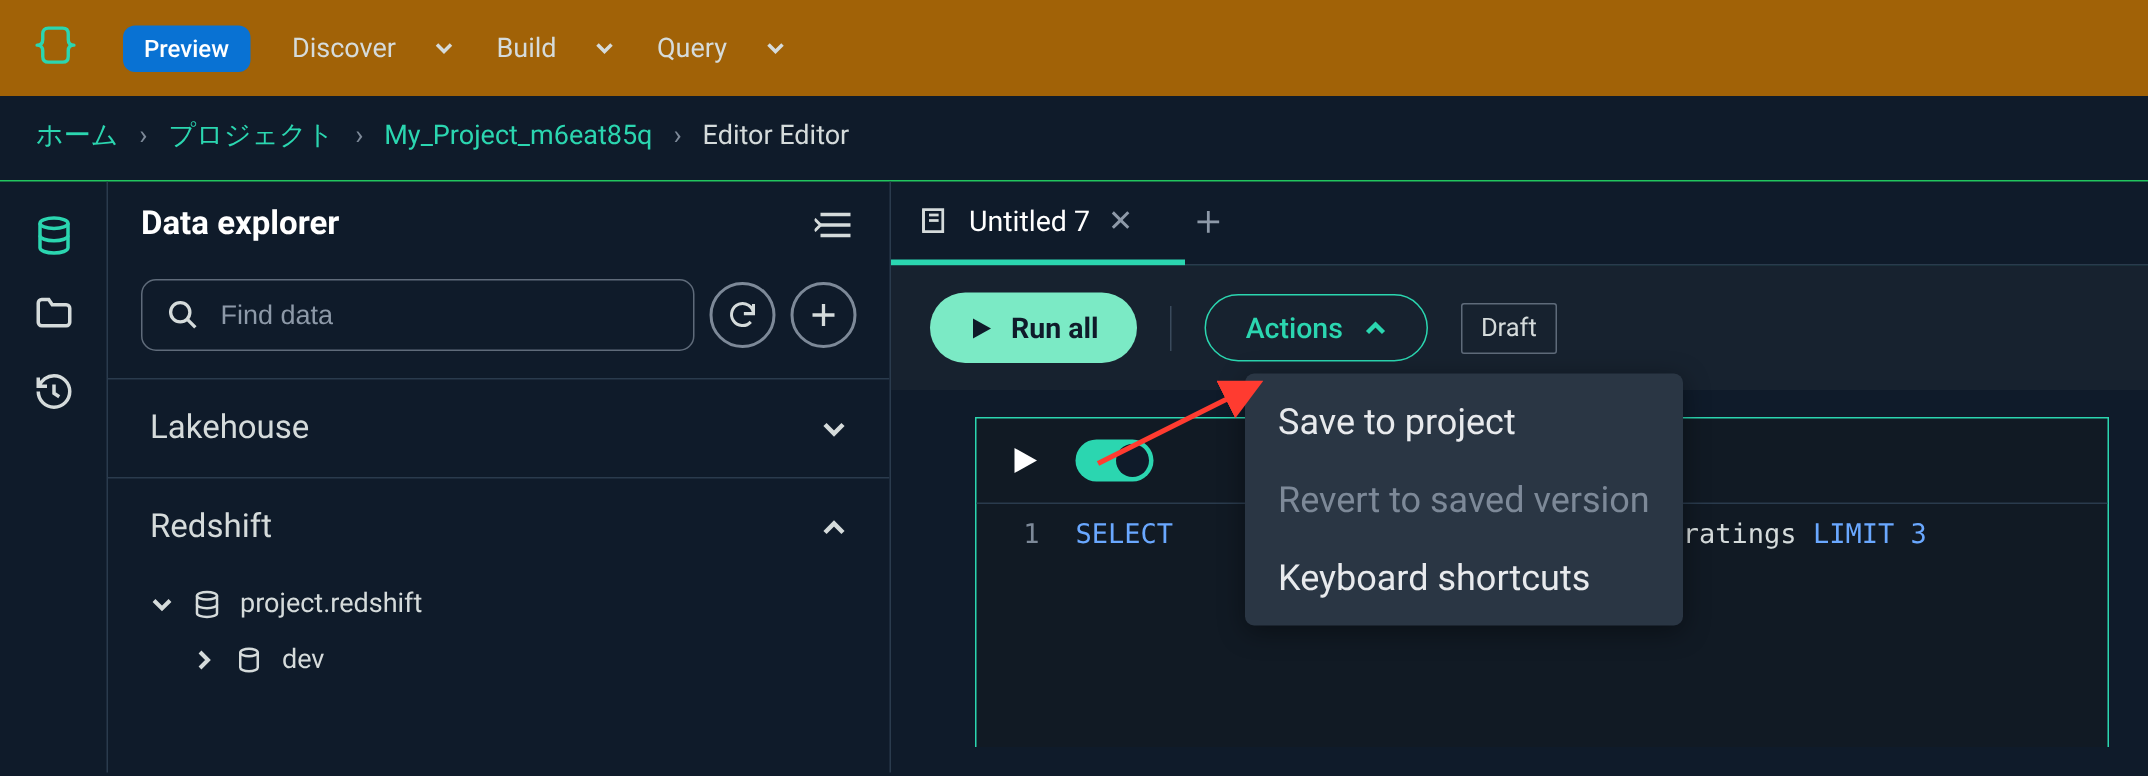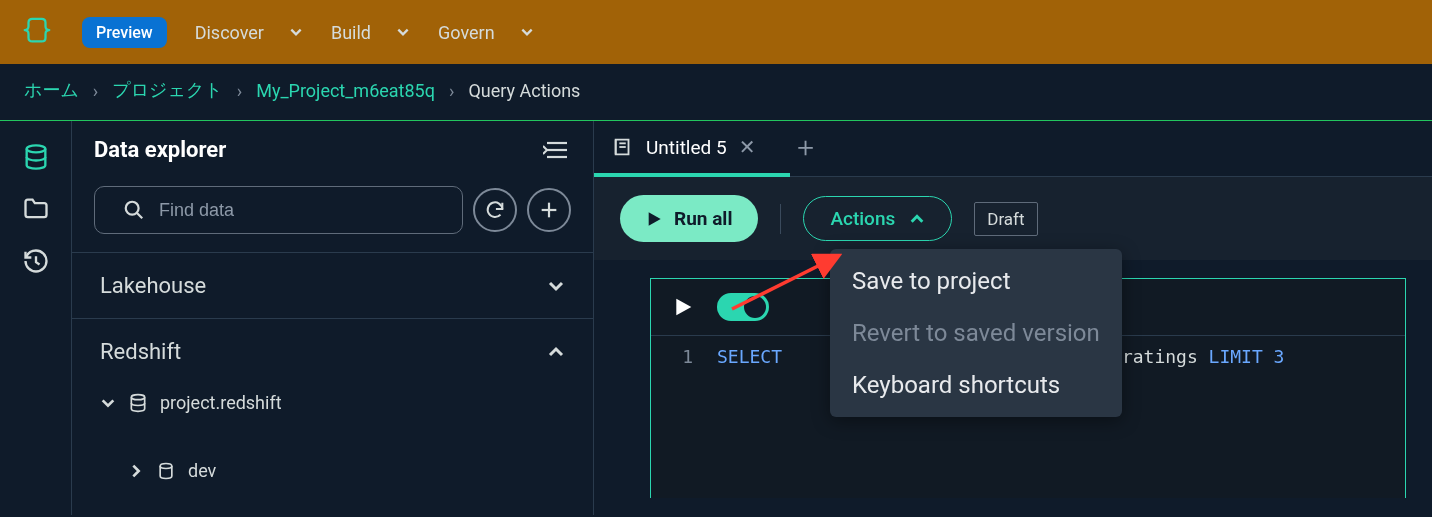--- a/index.html
+++ b/index.html
@@ -84,21 +84,21 @@
 }
 .panel-header h2 { font-size:22px; font-weight:700; color:#fff; }
 .collapse-btn { cursor:pointer; }
 
 .search-row {
   display:flex; gap:10px; padding: 0 22px 18px; align-items:center;
 }
 .search-box {
   flex:1; display:flex; gap:14px;
   border:1px solid #5f6b7a; border-radius:10px;
-  padding: 12px 28px;
+  padding: 12px 16px;
 }
 .search-box input {
   background:transparent; border:none; outline:none;
   color:#d5dbdb; font-size:18px; flex:1;
 }
 .search-box input::placeholder { color:#8d99a8; }
 .round-btn {
   width:44px; height:44px; border-radius:50%;
   border:2px solid #7d8998; display:flex; align-items:center; justify-content:center;
   cursor:pointer;
@@ -107,21 +107,21 @@
 .section-divider { border-top:1px solid #2a3b4d; }
 .section {
   display:flex; align-items:center; justify-content:space-between;
   padding: 20px 28px; font-size:22px; cursor:pointer;
 }
 .tree { padding: 0 28px 8px; }
 .tree-row {
   display:flex; align-items:center; gap:12px;
   font-size:18px; padding:8px 0; cursor:pointer;
 }
-.tree-row.child { padding-left: 28px; margin-top: 31px; }
+.tree-row.child { padding-left: 28px; }
 
 
 .editor {
   flex:1; display:flex; flex-direction:column; position:relative;
 }
 .tab-bar {
   display:flex; align-items:center; height:56px;
   border-bottom: 4px solid #2bd6b0;
   position:relative;
 }
@@ -219,35 +219,35 @@
         <path d="M2 4l4 4 4-4"></path>
       </svg>
   </div>
   <div class="nav-item">
     <span>Build</span>
     <svg class="chev" viewBox="0 0 12 12" fill="none" stroke="#d5dbdb" stroke-width="2">
         <path d="M2 4l4 4 4-4"></path>
       </svg>
   </div>
   <div class="nav-item">
-    <span>Govern</span>
+    <span>Query</span>
     <svg class="chev" viewBox="0 0 12 12" fill="none" stroke="#d5dbdb" stroke-width="2">
         <path d="M2 4l4 4 4-4"></path>
       </svg>
   </div>
 </div>
 
 <div class="breadcrumb">
   <a>ホーム</a>
   <span class="sep">›</span>
   <a>プロジェクト</a>
   <span class="sep">›</span>
   <a>My_Project_m6eat85q</a>
   <span class="sep">›</span>
-  <span class="current">Query Actions</span>
+  <span class="current">Editor Editor</span>
 </div>
 
 <div class="main">
 
   <div class="icon-rail">
     <svg class="rail-icon active" viewBox="0 0 24 24" fill="none" stroke="#2bd6b0" stroke-width="2">
       <ellipse cx="12" cy="5" rx="8" ry="3"></ellipse>
       <path d="M4 5v7c0 1.7 3.6 3 8 3s8-1.3 8-3V5"></path>
       <path d="M4 12v7c0 1.7 3.6 3 8 3s8-1.3 8-3v-7"></path>
     </svg>
@@ -336,21 +336,21 @@
 
   <div class="editor">
     <div class="tab-bar">
       <div class="tab">
         <svg width="22" height="22" viewBox="0 0 24 24" fill="none" stroke="#d5dbdb" stroke-width="2">
           <path d="M4 4h14v16H4z"></path>
             <path d="M4 4v16"></path>
             <line x1="8" y1="8" x2="15" y2="8"></line>
             <line x1="8" y1="12" x2="15" y2="12"></line>
         </svg>
-        <span>Untitled 5</span>
+        <span>Untitled 7</span>
         <span class="close">✕</span>
       </div>
       <span class="add-tab">＋</span>
     </div>
 
     <div class="toolbar">
       <div class="run-btn">
         <svg width="16" height="16" viewBox="0 0 12 12" fill="#0f1b2a">
             <path d="M2 1l9 5-9 5z"></path>
           </svg>

